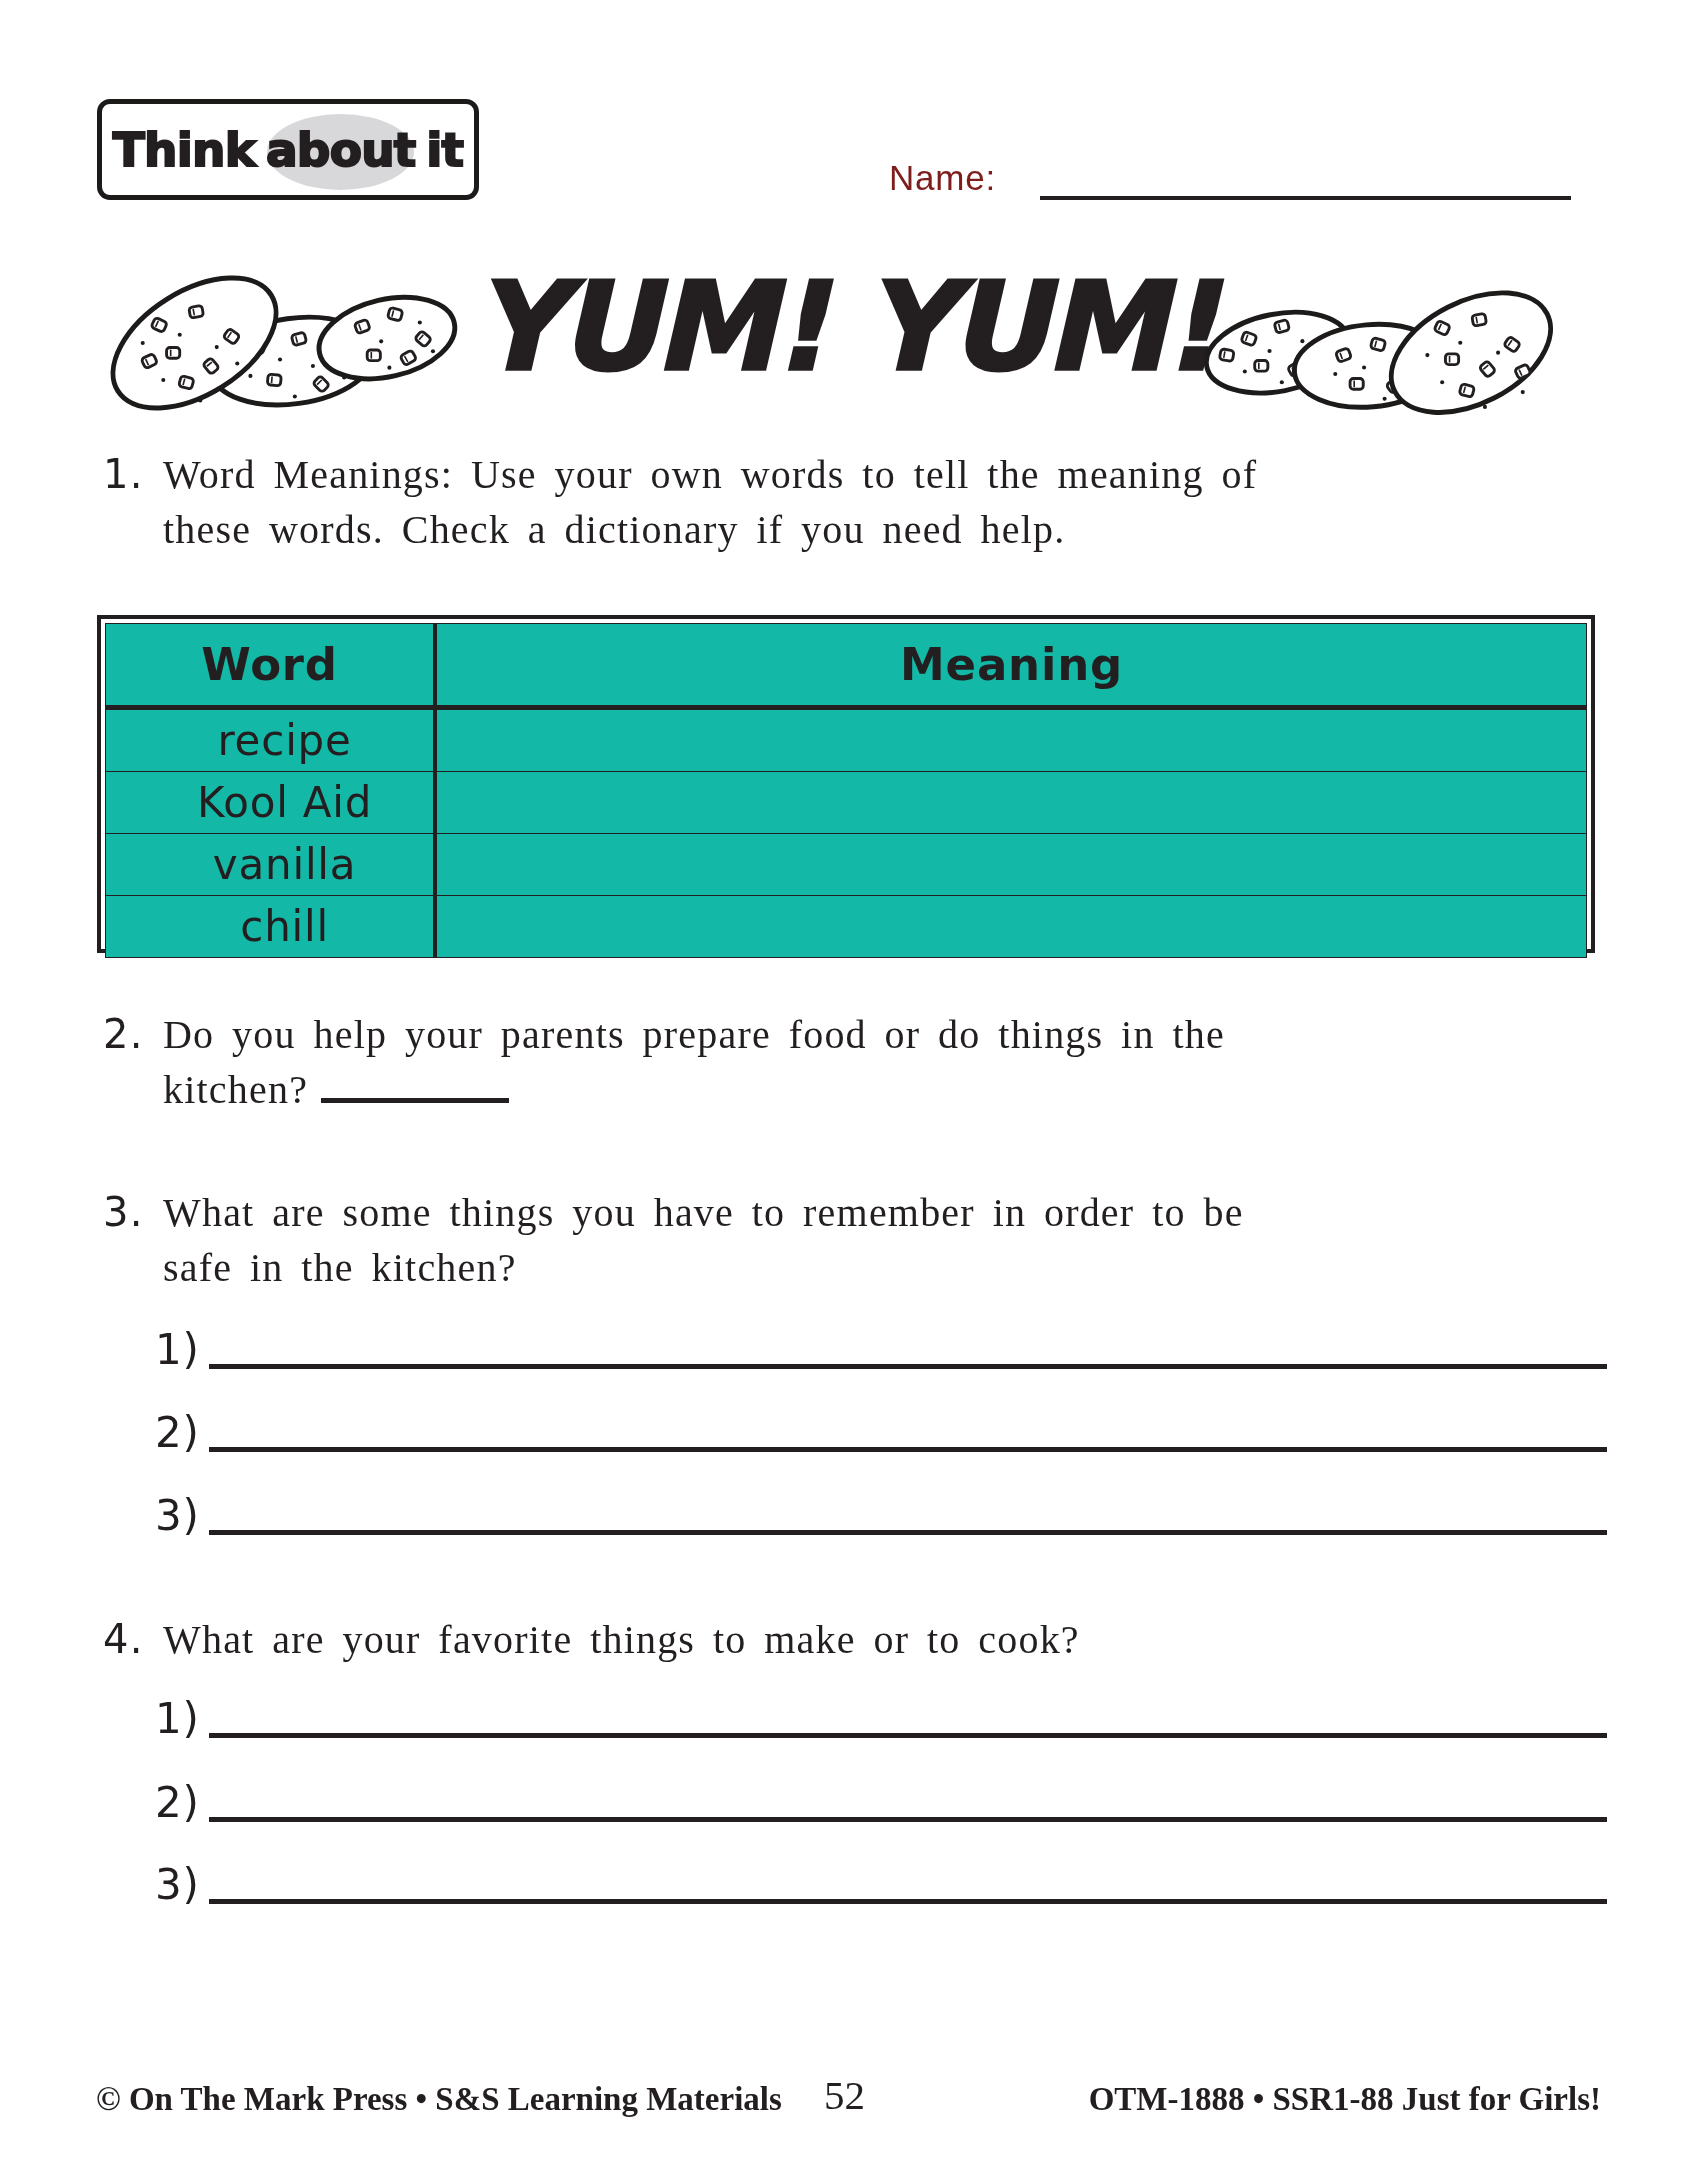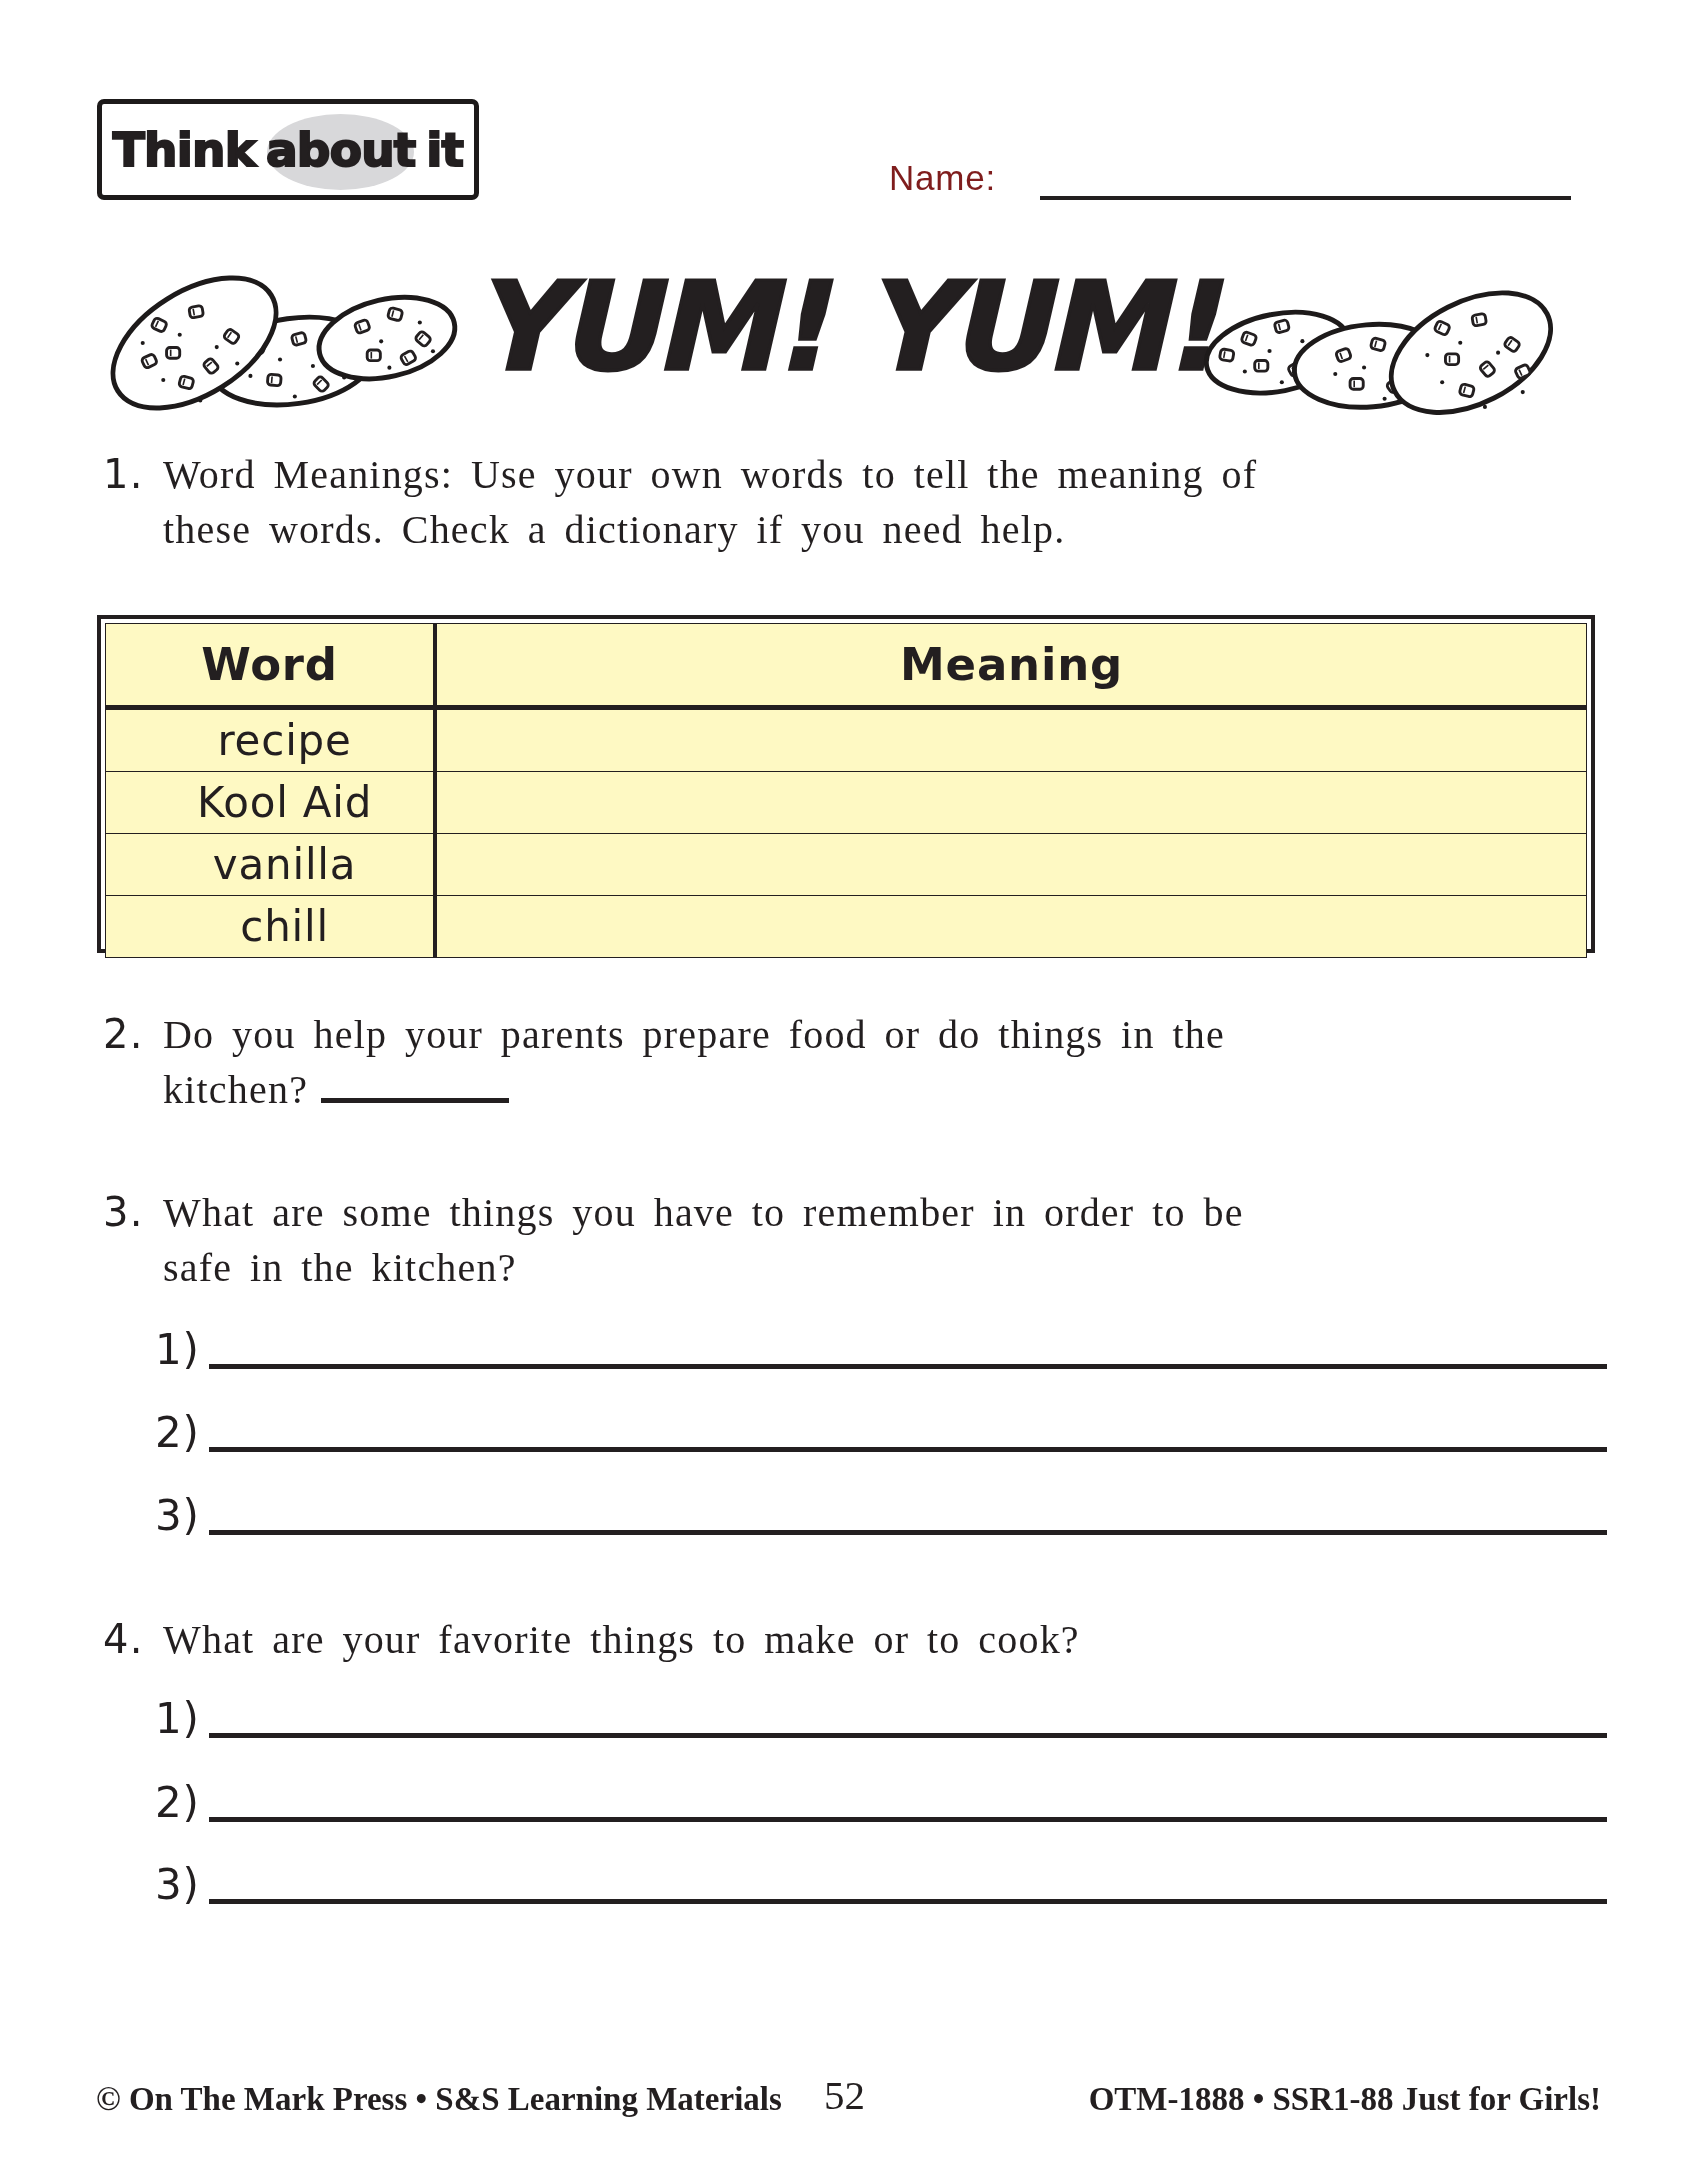--- a/index.html
+++ b/index.html
@@ -1,21 +1,21 @@
 <!DOCTYPE html>
 <html style="font-size:13px"><head>
 <meta charset="utf-8">
 <style>
   html,body{margin:0;padding:0;background:#fff;}
   .page{position:relative;width:1687px;height:2183px;background:#ffffff;
         font-family:"DejaVu Sans",sans-serif;color:#231f20;overflow:hidden;}
 
   
   .logo{position:absolute;left:97px;top:99px;width:382px;height:101px;
-        border:5.8px solid #1d1a1a;border-radius:7px;box-sizing:border-box;
+        border:5.8px solid #1d1a1a;border-radius:13px;box-sizing:border-box;
         display:flex;align-items:center;justify-content:center;}
   .logo-ellipse{position:absolute;left:165px;top:10px;width:147px;height:76px;
         background:#d8d8da;border-radius:50%;}
   .logo-text{position:relative;display:flex;gap:10.7px;font-weight:bold;font-size:47px;
         letter-spacing:-0.8px;-webkit-text-stroke:2.1px #231f20;}
 
   
   .name-label{position:absolute;left:889px;top:158px;font-family:"Liberation Sans",sans-serif;
         font-size:35px;letter-spacing:0.8px;color:#7f1d1d;}
   .name-line{position:absolute;left:1040px;top:170px;width:531px;height:26px;
@@ -37,21 +37,21 @@
   .q-body{margin-left:60px;}
   .q-body div{white-space:nowrap;font-family:Liberation Serif, serif;}
   .q1{top:447px;} .q2{top:1007px;} .q3{top:1185px;} .q4{top:1612px;}
   .inline-blank{display:inline-block;width:188px;border-bottom:5.8px solid #231f20;
         margin-left:13px;}
 
   
   .table-wrap{position:absolute;left:97px;top:615px;width:1498px;height:338px;
         border:4.1px solid #231f20;padding:4.1px;box-sizing:border-box;}
   table.wm{width:100%;height:100%;border-collapse:collapse;}
-  table.wm th,table.wm td{border:1.6px solid #231f20;background:#fef9c3;}
+  table.wm th,table.wm td{border:1.6px solid #231f20;background:#14b8a6;}
   table.wm th{height:79px;font-size:45px;font-weight:bold;text-align:center;
         letter-spacing:0.8px;border-bottom:5px solid #231f20;}
   table.wm td{height:59px;font-size:42px;font-weight:normal;text-align:center;
         padding-left:31px;letter-spacing:0.8px;}
   .col-word{width:295px;border-right:4.1px solid #231f20 !important;}
 
   
   .blank-row{position:absolute;left:155px;width:1452px;height:59px;}
   .b-label{position:absolute;left:0;bottom:0;font-size:42px;letter-spacing:0.8px;}
   .b-line{position:absolute;left:54px;right:0;bottom:5px;border-bottom:5.8px solid #231f20;}

